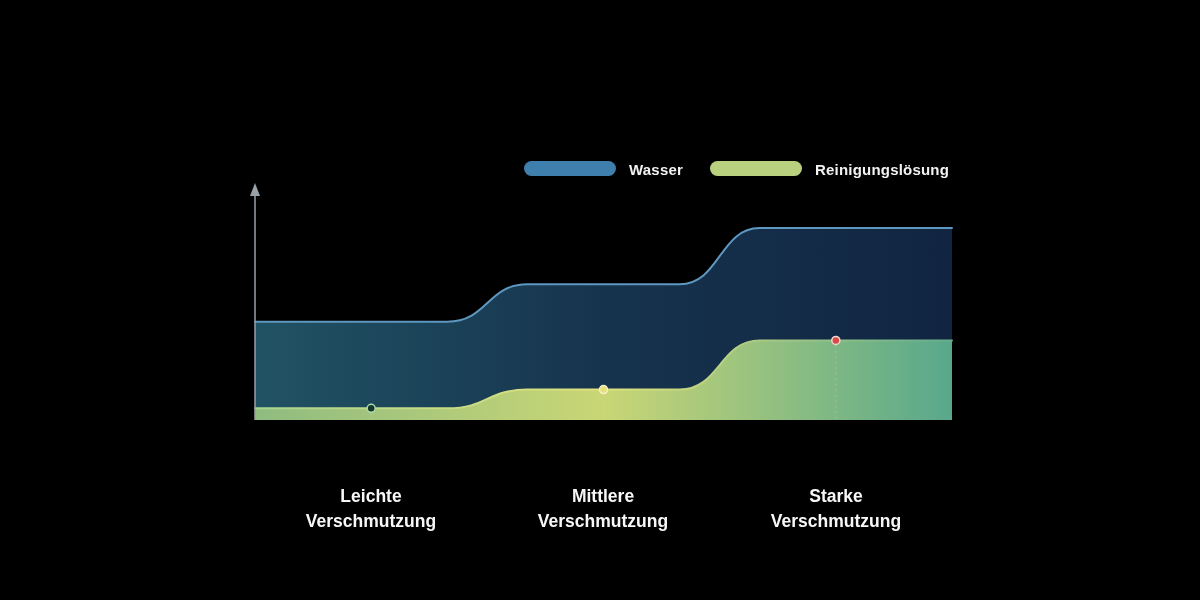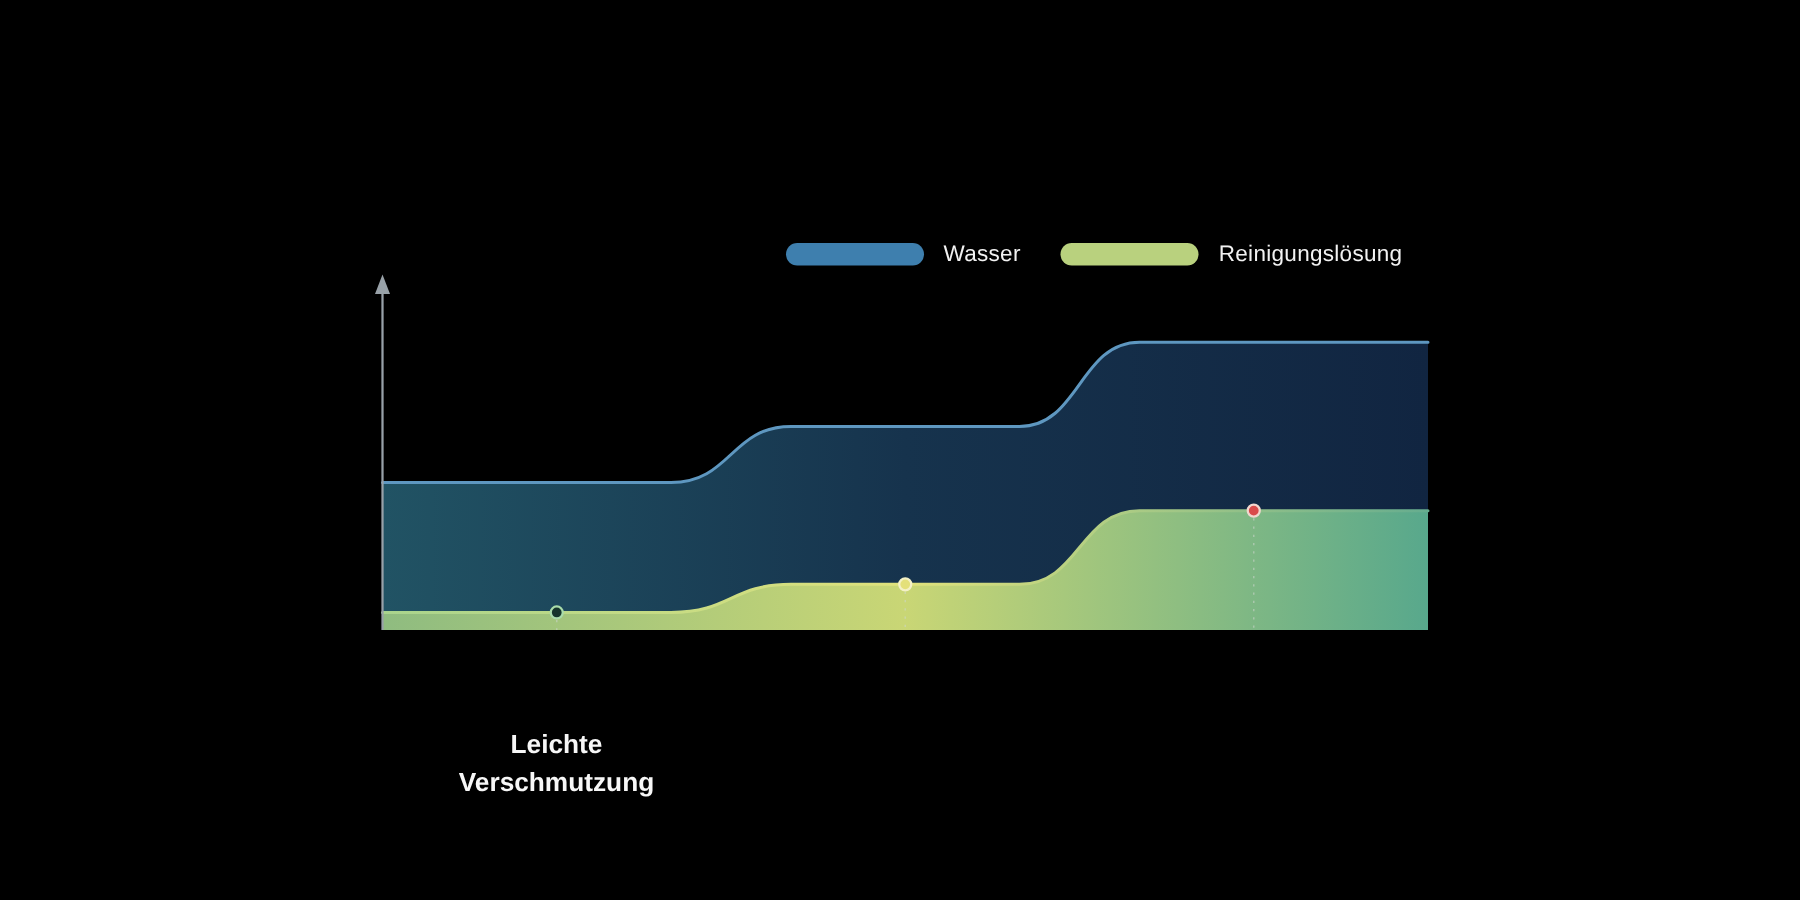--- a/index.html
+++ b/index.html
@@ -3,21 +3,21 @@
 <meta charset="utf-8">
 <style>
   html,body{margin:0;padding:0;background:#000;}
   .stage{
     position:relative;width:1200px;height:600px;background:#000;
     overflow:hidden;font-family:"Liberation Sans",sans-serif;
   }
   #chart-svg{position:absolute;left:0;top:0;width:1200px;height:600px;display:block;}
   .legend{
     position:absolute;top:161px;left:524px;
-    display:flex;align-items:center;gap:13px;
+    display:flex;align-items:flex-start;gap:13px;font-weight:bold;
   }
   .swatch{width:92px;height:15px;border-radius:8px;display:inline-block;}
   .legend-label{color:#f2f2f2;font-size:15px;letter-spacing:.2px;}
   .legend-label + .swatch{margin-left:14px;}
   .cat{
     position:absolute;top:456px;width:170px;transform:translateX(-50%);
     text-align:center;color:#f7f7f7;font-size:17.5px;font-weight:700;line-height:1.42;margin-top:28px;
   }
   .cat-0{left:371px;}
   .cat-1{left:603px;}
@@ -61,14 +61,16 @@
     </svg>
 
   <div class="legend">
     <span class="swatch" style="background: rgb(62, 127, 174);"></span>
     <span class="legend-label">Wasser</span>
     <span class="swatch" style="background: rgb(185, 209, 126);"></span>
     <span class="legend-label">Reinigungslösung</span>
   </div>
 
   <div class="cat cat-0">Leichte Verschmutzung</div>
+  <div class="cat cat-1">Mittlere Verschmutzung</div>
+  <div class="cat cat-2">Starke Verschmutzung</div>
 
 </div>
 
 </body></html>

